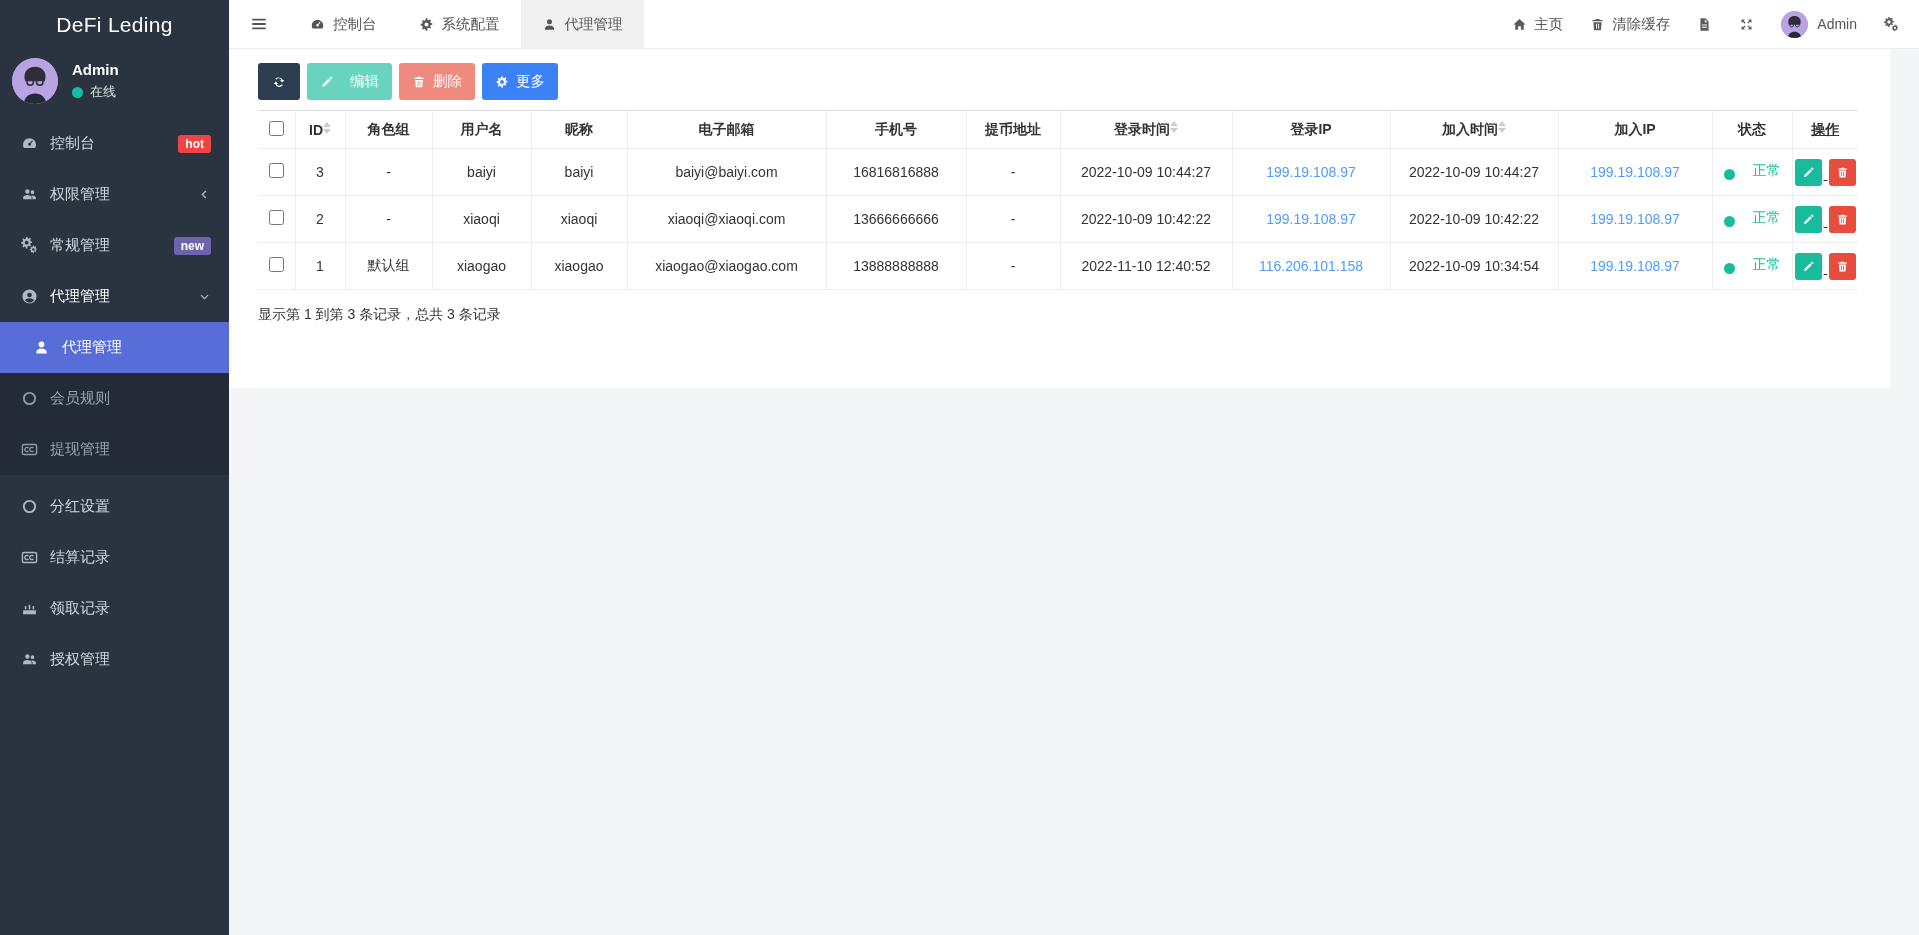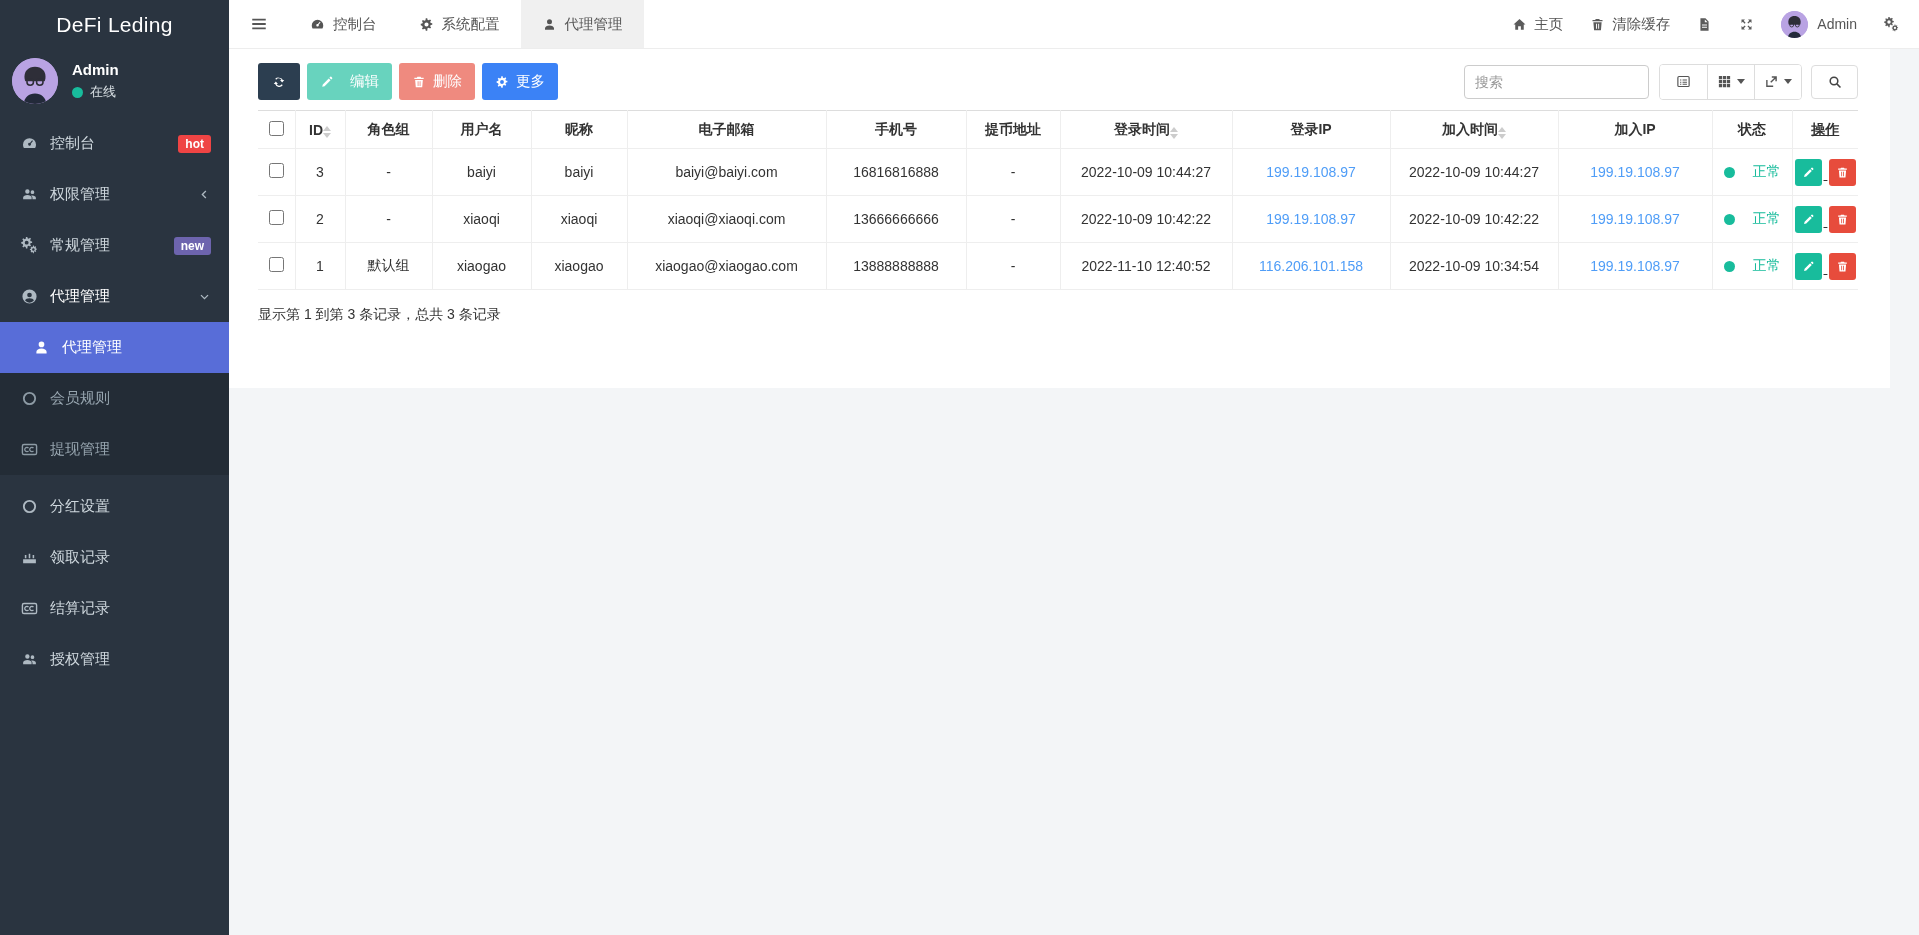--- a/index.html
+++ b/index.html
@@ -80,27 +80,27 @@
   .btn-find { margin-left:9px; width:47px; height:34px; background:#fff; border:1px solid #ddd;
     border-radius:4px; color:#444; cursor:pointer; display:inline-flex; align-items:center; justify-content:center; }
   .btn-find .ic { width:16px; height:16px; }
 
   
   table { width:1600px; border-collapse:collapse; table-layout:fixed; border-top:1px solid #ddd; }
   th,td { border:1px solid #eee; border-top:none; text-align:center; vertical-align:middle; overflow:hidden; white-space:nowrap; }
   th { height:38px; font-size:14px; color:#333; font-weight:bold; }
   td { height:47px; font-size:14px; color:#333; }
   th:first-child,td:first-child { border-left:none; } th:last-child,td:last-child { border-right:none;text-decoration:underline; }
-  .sortwrap { display:inline-flex; align-items:flex-end; gap:0; cursor:pointer; }
+  .sortwrap { display:inline-flex; align-items:flex-start; gap:0; cursor:pointer; }
   .sorticons { display:inline-flex; flex-direction:column; gap:2px; }
   .car-up { width:0;height:0;border-left:4px solid transparent;border-right:4px solid transparent;border-bottom:5px solid #ccc; }
   .car-dn { width:0;height:0;border-left:4px solid transparent;border-right:4px solid transparent;border-top:5px solid #ccc; }
   input[type=checkbox] { width:15px; height:15px; cursor:pointer; }
   a.ip { color:#4f9df7; text-decoration:none; cursor:pointer; }
-  .status { color:#18bc9c; display:inline-flex; align-items:center; gap:18px; }
+  .status { color:#18bc9c; display:inline-flex; align-items:flex-end; gap:18px; }
   .status .sdot { width:11px; height:11px; border-radius:50%; background:#18bc9c; display:inline-block; }
   .act { width:27px; height:27px; border:none; border-radius:3px; color:#fff; cursor:pointer;
     display:inline-flex; align-items:center; justify-content:center; margin:0 2px; }
   .act .ic { width:13px; height:13px; }
   .act-edit { background:#18bc9c; }
   .act-del { background:#e74c3c; }
   .summary { margin-top:16px; font-size:14px; color:#333; }
 </style>
 </head>
 <body>
@@ -262,29 +262,29 @@
       </li>
     <li class="grp-gap"></li>
     <li class="side-item">
       <svg class="ic">
           <use href="#i-circle-o"></use>
         </svg>
       <span class="side-label">分红设置</span>
     </li>
     <li class="side-item">
       <svg class="ic">
+          <use href="#i-cc"></use>
+        </svg>
+      <span class="side-label">结算记录</span>
+    </li>
+    <li class="side-item">
+      <svg class="ic">
           <use href="#i-cake"></use>
         </svg>
       <span class="side-label">领取记录</span>
-    </li>
-    <li class="side-item">
-      <svg class="ic">
-          <use href="#i-cc"></use>
-        </svg>
-      <span class="side-label">结算记录</span>
     </li>
     <li class="side-item">
       <svg class="ic">
           <use href="#i-users"></use>
         </svg>
       <span class="side-label">授权管理</span>
     </li>
   </ul>
 </aside>
 
@@ -371,47 +371,20 @@
               <use href="#i-trash"></use>
             </svg>
           <span>删除</span>
         </button>
         <button class="btn btn-more">
           <svg class="ic">
               <use href="#i-gear"></use>
             </svg>
           <span>更多</span>
         </button>
-        <div class="toolbar-right">
-          <input class="tsearch" type="text" placeholder="搜索" style="">
-          <div class="btn-group">
-            <button class="gbtn">
-                <svg class="ic">
-                  <use href="#i-list"></use>
-                </svg>
-              </button>
-            <button class="gbtn">
-                <svg class="ic">
-                  <use href="#i-grid"></use>
-                </svg>
-                <span class="caret"></span>
-              </button>
-            <button class="gbtn">
-                <svg class="ic">
-                  <use href="#i-export"></use>
-                </svg>
-                <span class="caret"></span>
-              </button>
-          </div>
-          <button class="btn-find">
-              <svg class="ic">
-                <use href="#i-search"></use>
-              </svg>
-            </button>
-        </div>
       </div>
 
       <table>
         <colgroup>
           <col style="width:37px">
             <col style="width:50px">
             <col style="width:87px">
             <col style="width:99px">
           <col style="width:96px">
             <col style="width:199px">

